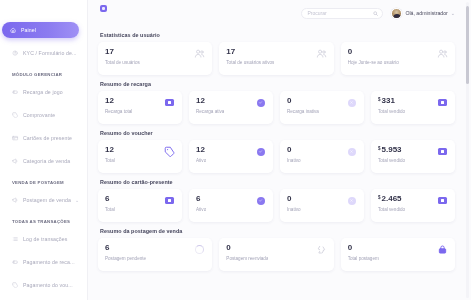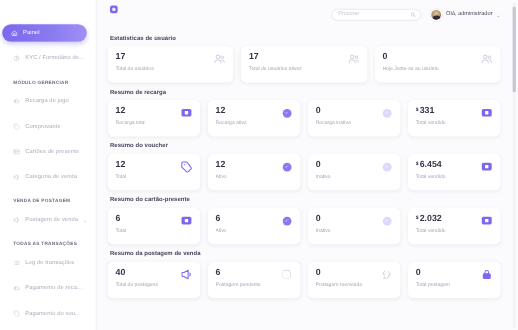--- a/index.html
+++ b/index.html
@@ -468,21 +468,21 @@
                     <line x1="5.2" y1="5.2" x2="10.8" y2="10.8"></line>
                     <line x1="10.8" y1="5.2" x2="5.2" y2="10.8"></line>
                   </svg>
                 </span>
               </div>
             </div>
             <div class="card">
               <div class="card-txt">
                 <div class="card-val">
                   <span class="cur">$</span>
-                  <span>6.454</span>
+                  <span>5.953</span>
                 </div>
                 <div class="card-lab">Total vendido</div>
               </div>
               <div class="card-ic">
                 <span class="ic-box"></span>
               </div>
             </div>
           </div>
           <div class="section-title">Resumo do cartão-presente</div>
           <div class="cards-row">
@@ -525,45 +525,31 @@
                     <line x1="5.2" y1="5.2" x2="10.8" y2="10.8"></line>
                     <line x1="10.8" y1="5.2" x2="5.2" y2="10.8"></line>
                   </svg>
                 </span>
               </div>
             </div>
             <div class="card">
               <div class="card-txt">
                 <div class="card-val">
                   <span class="cur">$</span>
-                  <span>2.032</span>
+                  <span>2.465</span>
                 </div>
                 <div class="card-lab">Total vendido</div>
               </div>
               <div class="card-ic">
                 <span class="ic-box"></span>
               </div>
             </div>
           </div>
           <div class="section-title">Resumo da postagem de venda</div>
           <div class="cards-row">
-            <div class="card">
-              <div class="card-txt">
-                <div class="card-val">
-                  <span>40</span>
-                </div>
-                <div class="card-lab">Total de postagens</div>
-              </div>
-              <div class="card-ic">
-                <svg viewBox="0 0 16 16" fill="none" stroke="#7b68ee" stroke-width="1.4" stroke-linecap="round" stroke-linejoin="round">
-                  <path d="M2.2 6.4v3.2a1 1 0 0 0 1 1h1.6l5.4 3V2.4l-5.4 3H3.2a1 1 0 0 0-1 1z"></path>
-                  <path d="M12.3 6.1a2.6 2.6 0 0 1 0 3.8"></path>
-                </svg>
-              </div>
-            </div>
             <div class="card">
               <div class="card-txt">
                 <div class="card-val">
                   <span>6</span>
                 </div>
                 <div class="card-lab">Postagem pendente</div>
               </div>
               <div class="card-ic">
                 <span class="spinner"></span>
               </div>

